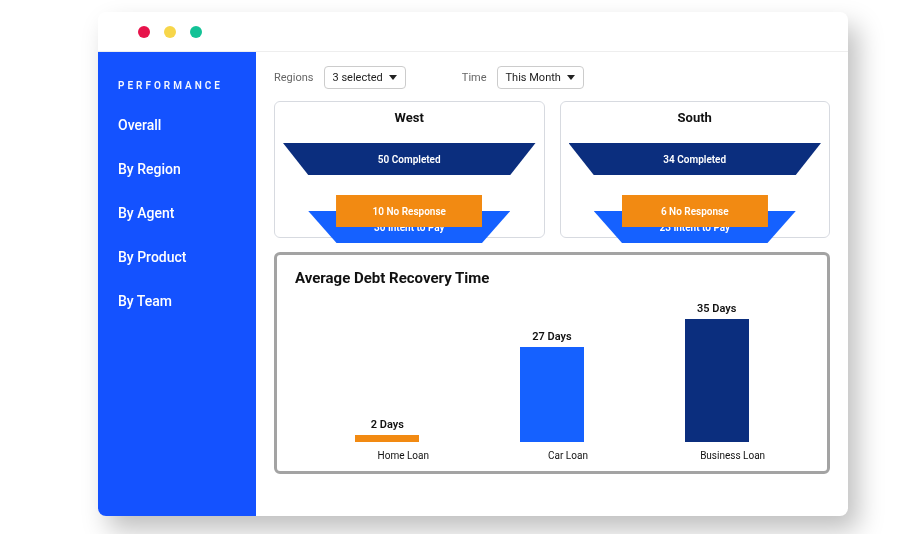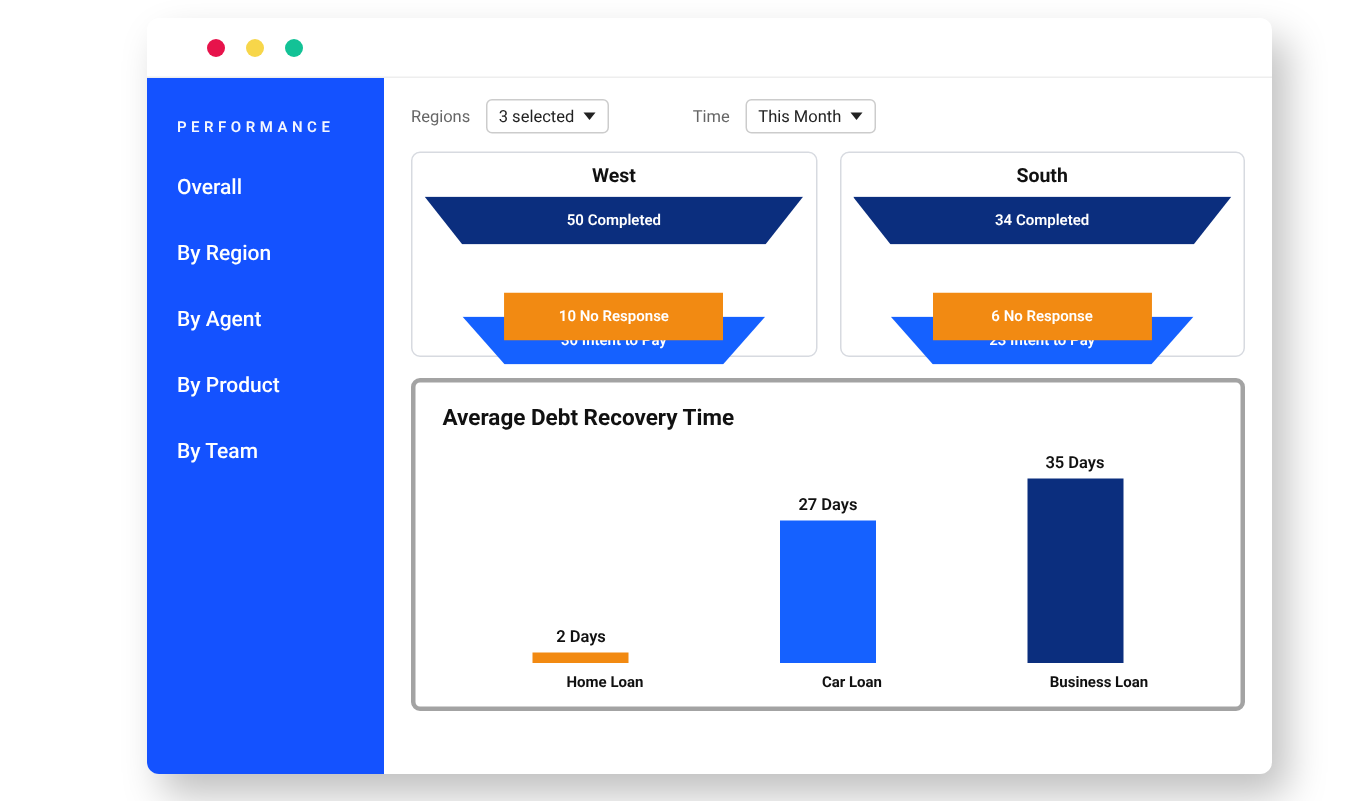--- a/index.html
+++ b/index.html
@@ -86,39 +86,39 @@
     text-align:center;
   }
   .card-title { font-size:13px; font-weight:700; margin-bottom:6px; color:#111;}
 
   .funnel { position:relative; height:96px; }
   .seg {
     position:absolute; left:0; right:0; margin:0 auto;
     color:#fff; font-size:10px; font-weight:600;
     display:flex; align-items:center; justify-content:center;
   }
-  .seg.s1 { top:0;   height:32px; width:100%; background:#0b2e7e; clip-path: polygon(0 0,100% 0,90% 100%,10% 100%); }
+  .seg.s1 { top:12px;   height:32px; width:100%; background:#0b2e7e; clip-path: polygon(0 0,100% 0,90% 100%,10% 100%); }
   .seg.s2 { top:32px;height:32px; width:80%;  background:#1561ff; clip-path: polygon(0 0,100% 0,86% 100%,14% 100%); margin-top: 48px; }
   .seg.s3 { top:64px;height:32px; width:58%;  background:#f28a12; clip-path: polygon(0 0,100% 0,100% 100%,0 100%); }
 
   .chart-card {
     border:3px solid #a3a3a3;
     border-radius:6px;
     padding:14px 18px 10px 18px;
   }
   .chart-title { font-size:15px; font-weight:700; color:#111; margin-bottom:4px;}
   .chart-area {
     position:relative; height:170px;
     display:flex; align-items:flex-end; justify-content:space-around;
     gap:40px; padding: 0 30px;
   }
   .bar-wrap{ display:flex; flex-direction:column; align-items:center; width:110px;}
   .bar-label{ font-size:11px; color:#111; margin-bottom:4px; font-weight:600;}
   .bar { width:64px; }
-  .xlab { font-size:10px; color:#111; font-weight:700; margin-top:8px; text-align:center;margin-left:32px;}
+  .xlab { font-size:10px; color:#111; font-weight:400; margin-top:8px; text-align:center;margin-left:32px;}
 </style>
 </head>
 <body>
 
 <div class="window">
 
   <div class="titlebar">
     <div class="dot red"></div>
     <div class="dot yellow"></div>
     <div class="dot green"></div>

